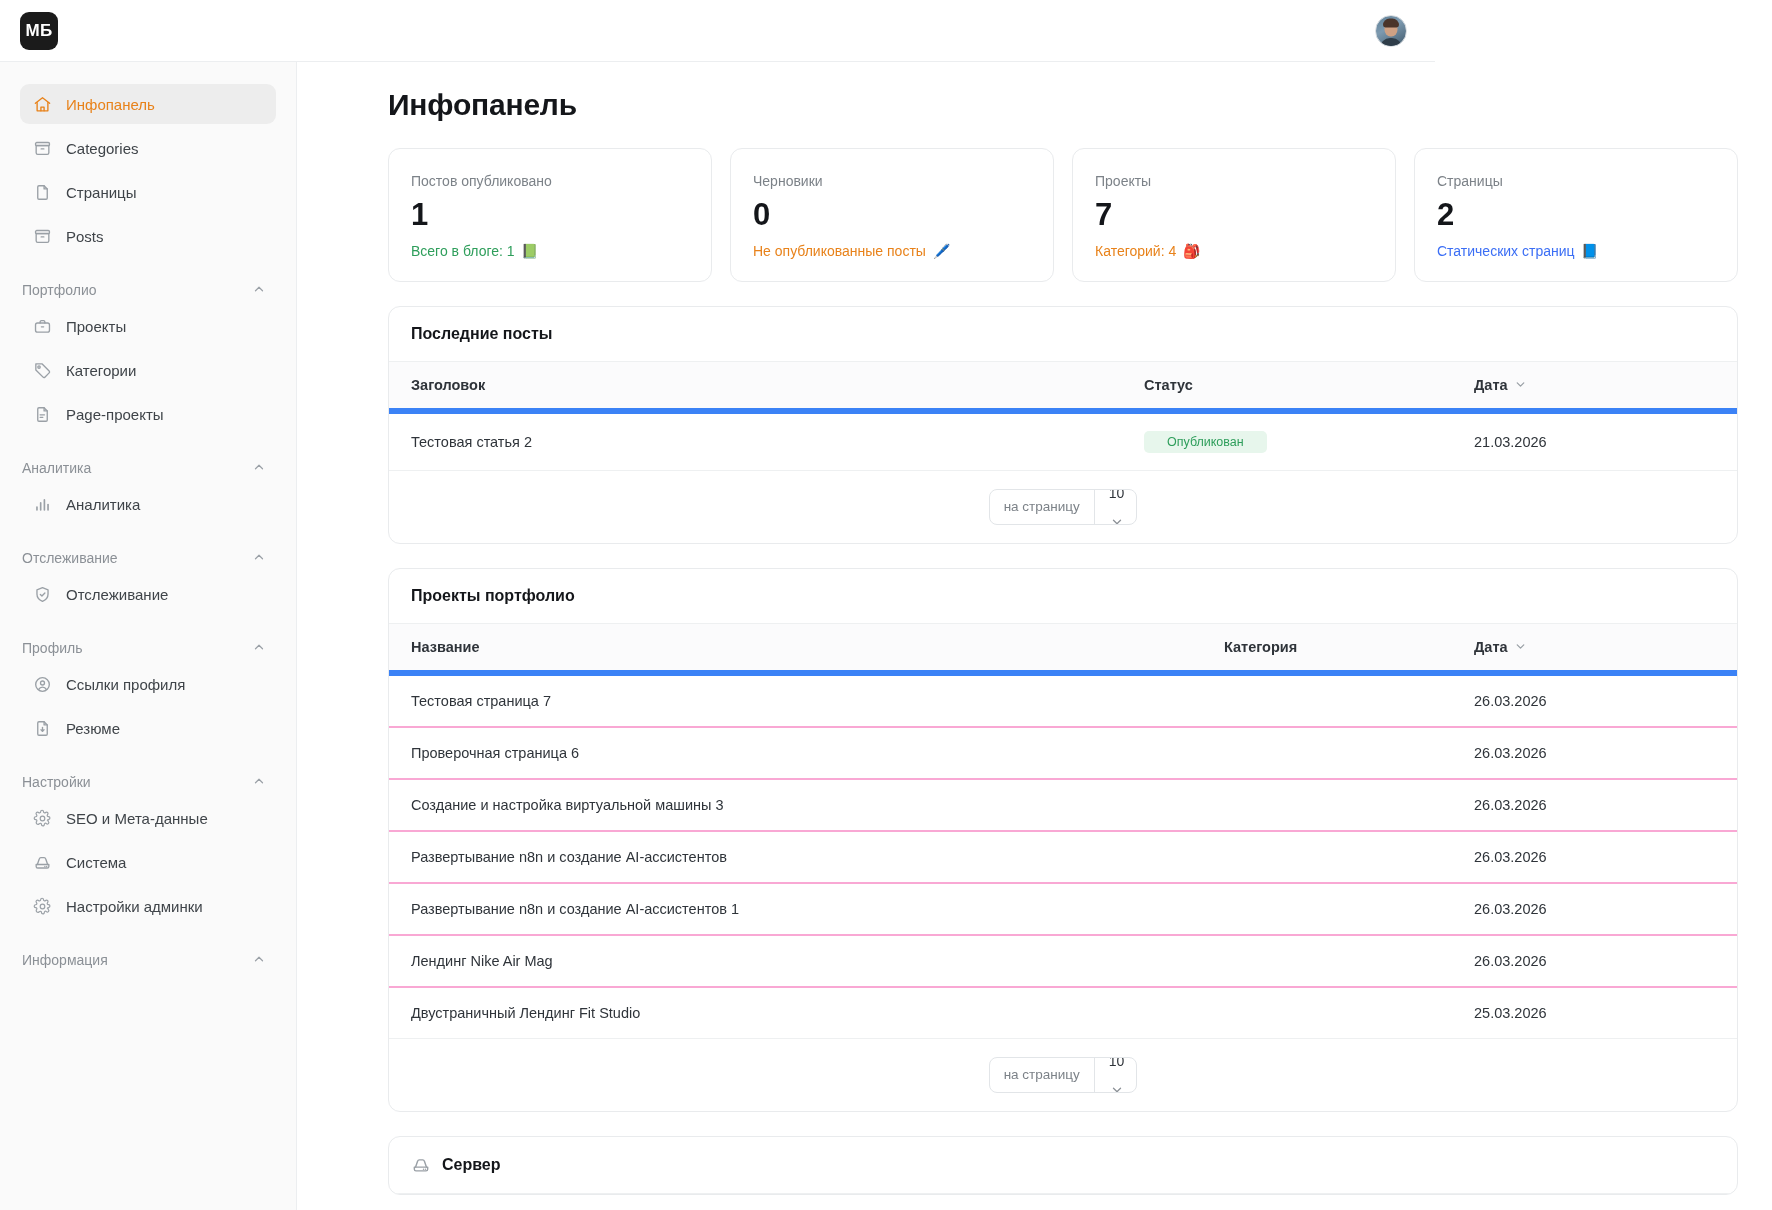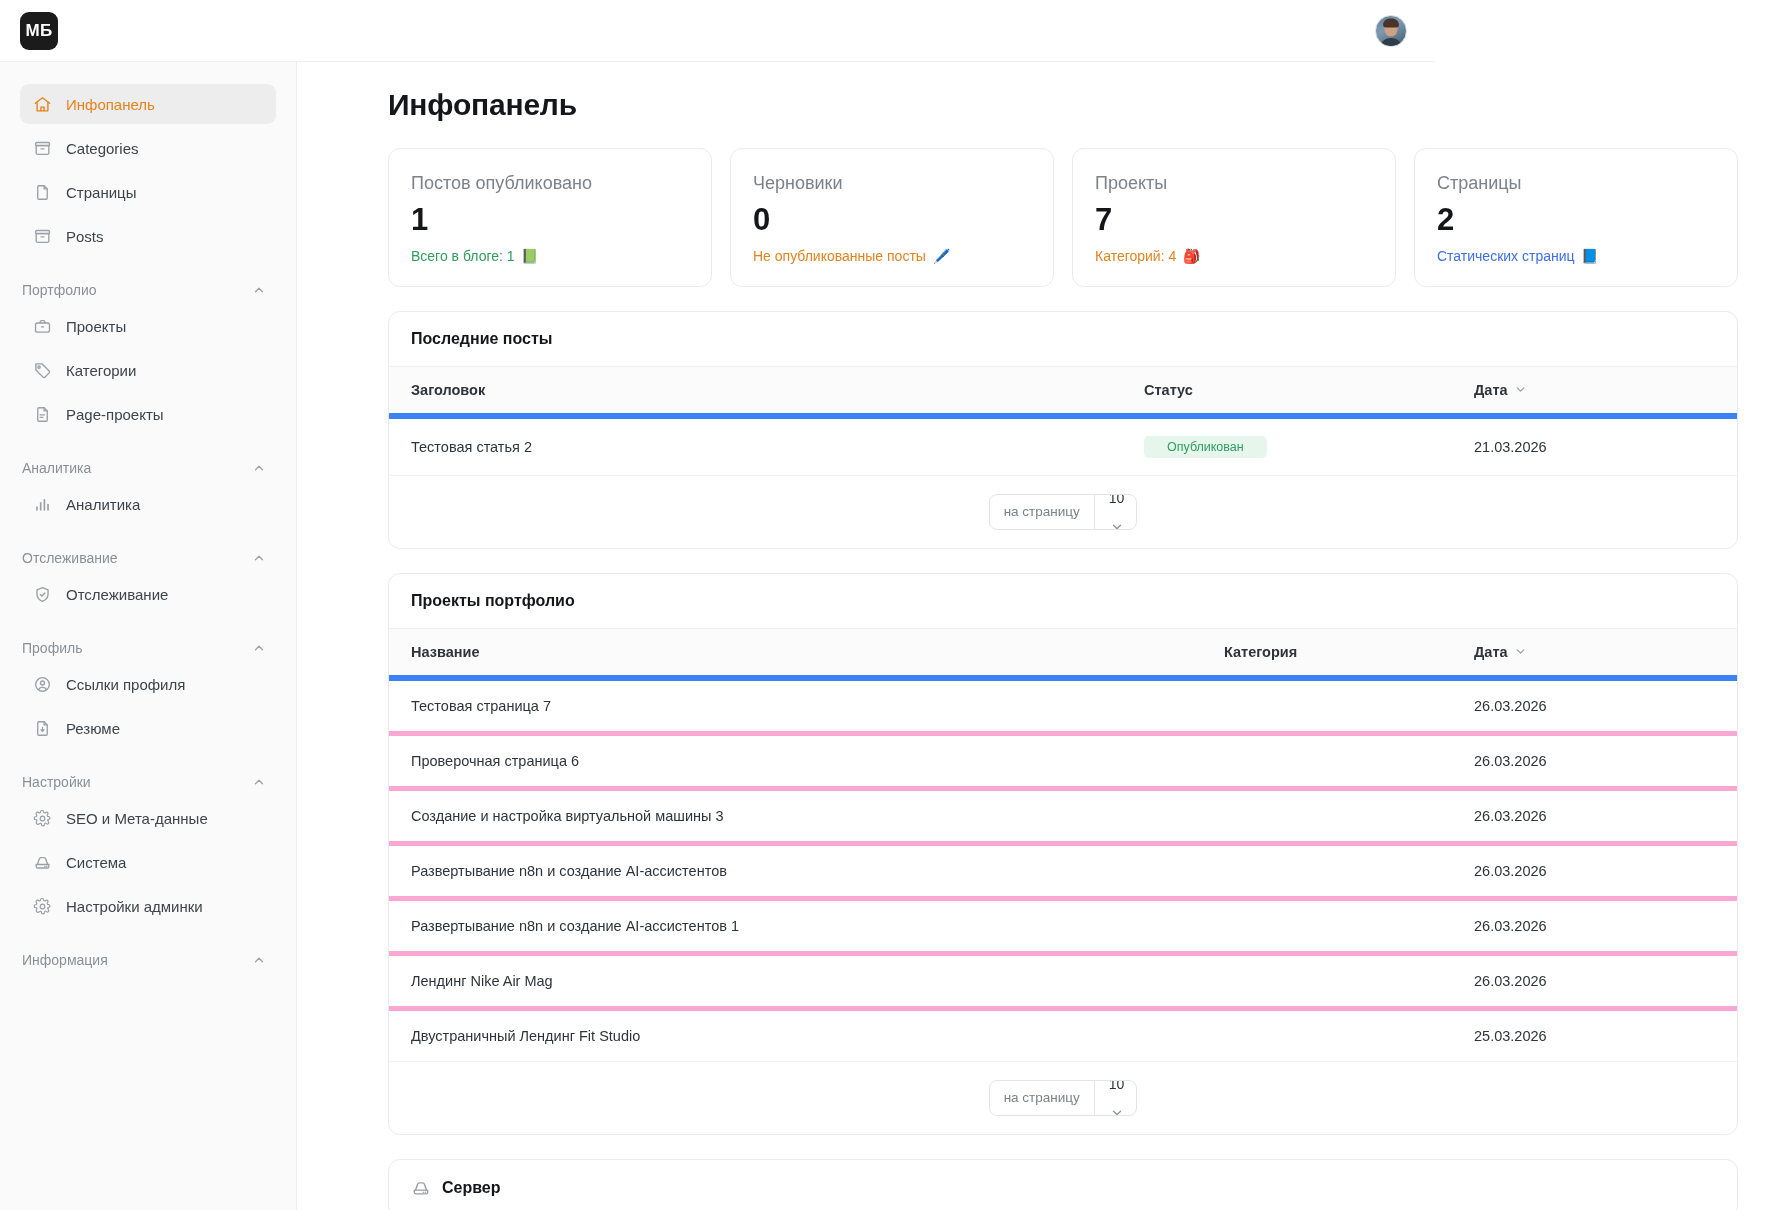--- a/index.html
+++ b/index.html
@@ -103,21 +103,21 @@
     width: 20px; height: 20px;
     flex: 0 0 20px;
     display: flex; align-items: center; justify-content: center;
     color: #9aa0a6;
   }
   .nav-item.active .ico { color: #e8821a; }
   .nav-item svg { width: 19px; height: 19px; display: block; }
 
   .group-head {
     display: flex;
-    align-items: center;
+    align-items: flex-start;
     justify-content: space-between;
     margin: 26px 30px 8px 22px;
     font-size: 14px;
     color: #8b9096;
     cursor: pointer;
   }
   .group-head .chev { color: #9aa0a6; display: flex; }
   .group-head svg { width: 14px; height: 14px; }
 
   
@@ -146,21 +146,21 @@
     margin-bottom: 24px;
   }
   .card {
     background: #ffffff;
     border: 1px solid #e9ebed;
     border-radius: 12px;
     padding: 24px 22px 22px 22px;
     min-height: 128px;
   }
   .card .label {
-    font-size: 18px;
+    font-size: 14px;
     color: #7c8288;
     margin-bottom: 10px;
   }
   .card .value {
     font-size: 31px;
     font-weight: 700;
     color: #14161a;
     line-height: 1.05;
     margin-bottom: 11px;
   }
@@ -208,21 +208,21 @@
     display: inline-flex;
     align-items: center;
     gap: 6px;
     cursor: pointer;
   }
   thead th .sorter svg { width: 13px; height: 13px; color: #9aa0a6; }
   tbody td {
     font-size: 14.5px;
     color: #2f343a;
     padding: 17px 22px;
-    border-bottom: 5px solid #f9a8d4;
+    border-bottom: 2px solid #f9a8d4;
   }
   tbody tr:last-child td { border-bottom: 1px solid #eef0f1; }
 
   .badge {
     display: inline-block;
     background: #e7f6ec;
     color: #2e9e5b;
     border-radius: 5px;
     font-size: 12.5px;
     padding: 4px 23px;

